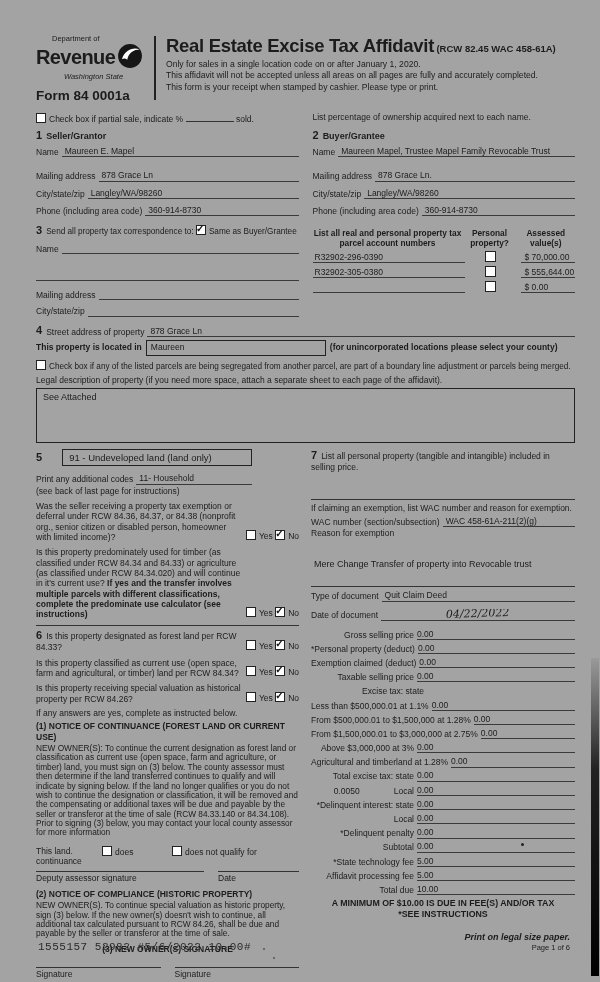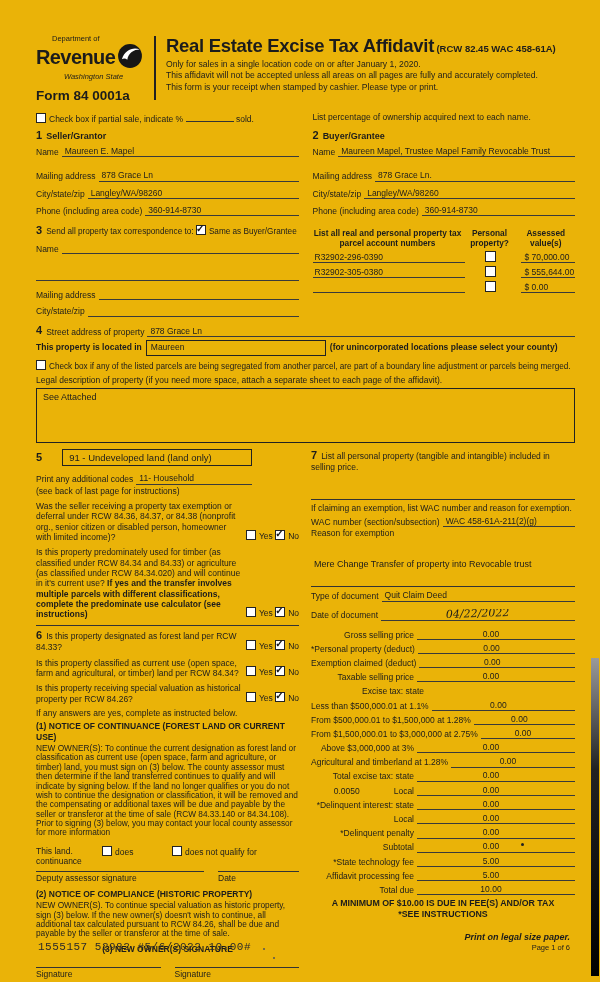--- a/index.html
+++ b/index.html
@@ -1,16 +1,16 @@
 <!DOCTYPE html>
 <html><head>
 <meta charset="utf-8">
 <style>
   html,body{margin:0;padding:0;background:#e9e9e9;}
-  .page{width:600px;height:982px;background:#eab308;position:relative;margin:0 auto;
+  .page{width:600px;height:982px;background:#a3a3a3;position:relative;margin:0 auto;
         font-family:"Liberation Sans",sans-serif;color:#1c1c1c;font-size:8.5px;line-height:1.22;
         box-sizing:border-box;padding:34px 25px 0 36px;overflow:hidden;}
   .b{font-weight:bold}.i{}
   
   .hdr{display:flex}
   .logo{width:114px;flex:none}
   .dept{font-size:7.5px;margin-left:16px}
   .revline{display:flex;align-items:center}
   .rev{font-size:20px;font-weight:bold;letter-spacing:-0.6px;line-height:0.9}
   .state{font-size:7.5px;font-style:italic;margin-left:28px}
@@ -50,21 +50,21 @@
   .codebox{display:inline-block;border:1.3px solid #222;padding:2px 6px;font-size:9.5px;width:176px}
   .qrow{display:flex;margin-top:5px}
   .qtext{flex:1;padding-right:4px}
   .yn{white-space:nowrap;align-self:flex-end;padding-bottom:1px}
   .divider{border-bottom:1.2px solid #333;margin:5px 0 3px}
   .smallbody{font-size:8.3px;line-height:1.13;margin-top:2px}
   .sigline{border-top:1.1px solid #333;padding-top:1px}
   
   .trow{display:flex;justify-content:flex-end;align-items:flex-end;height:14.2px}
   .tlabel{white-space:nowrap;padding-right:3px}
-  .tline{width:148px;border-bottom:1.1px solid #3a3a3a;text-align:center;padding-right:10px;white-space:nowrap}
+  .tline{width:148px;border-bottom:1.1px solid #3a3a3a;text-align:left;padding-right:10px;white-space:nowrap}
   .tspace{width:148px}
   .tprefix{padding-right:34px}
   .script{font-family:"DejaVu Serif",serif;font-style:italic;font-size:14px;line-height:0.75;transform:rotate(-2deg);display:inline-block;white-space:nowrap}
   .script.sm{font-size:11px}
   .ctr{text-align:center}
   .scanbar{position:absolute;right:1px;top:658px;width:8px;height:318px;background:linear-gradient(to bottom,#9a9a9a,#222 35%,#000)}
   .stamp{position:absolute;left:38px;top:941px;font-family:"Liberation Mono",monospace;font-size:11px;letter-spacing:0.5px;color:#2a2a2a}
   .printblock{position:absolute;right:30px;top:932px;text-align:right}
   .pnote{font-weight:bold;font-style:italic;font-size:9px}
   .pno{font-size:7.5px}

